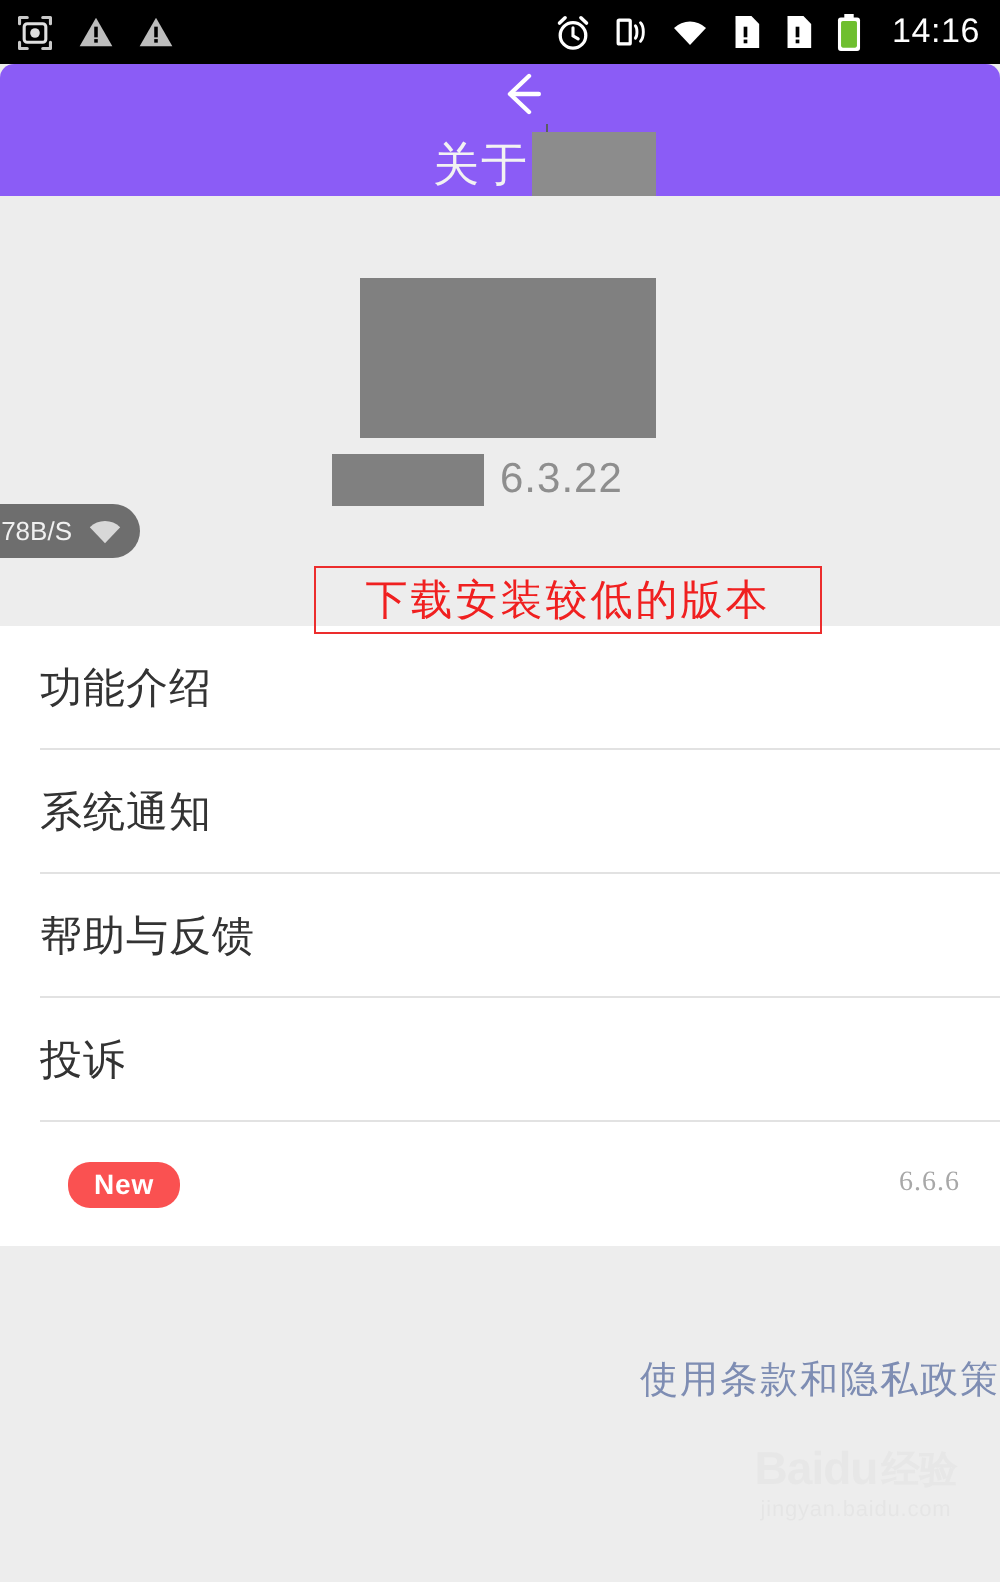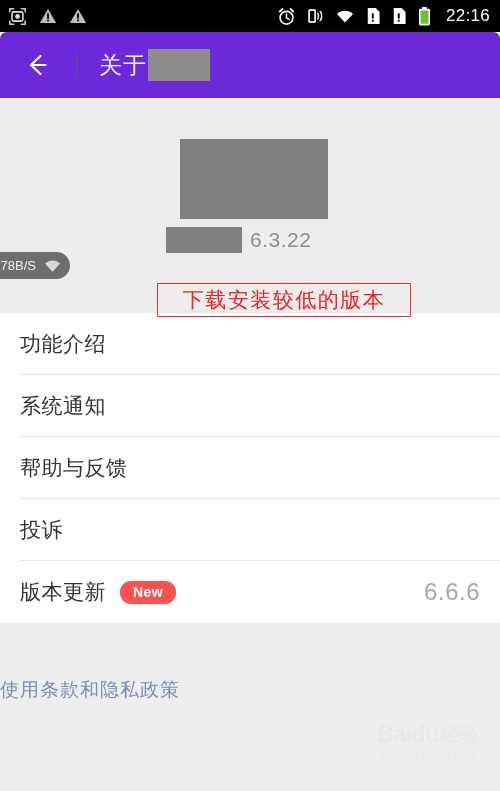--- a/index.html
+++ b/index.html
@@ -17,23 +17,23 @@
     padding:0 10px 0 8px;
   }
   .sb-left { display:flex; align-items:center; gap:12px; }
   .sb-right { display:flex; align-items:center; gap:11px; margin-left:auto; }
   .sb-ico { display:block; }
   .sb-time { color:#fff; font-size:17px; letter-spacing:.3px; margin-left:4px; }
 
   
   .header {
     position:absolute; top:32px; left:0; width:500px; height:66px;
-    background:#6d28d9;
+    background:#8b5cf6;
     border-top-left-radius:7px; border-top-right-radius:7px;
-    display:flex; align-items:center; padding-left:22px;
+    display:flex; align-items:center; padding-left:22px;flex-direction:column;
   }
   .back-arrow { width:30px; height:30px; flex:0 0 auto; cursor:pointer; }
   .hdr-divider { width:1px; height:26px; background:#5b5d63; margin-left:24px; }
   .hdr-title {
     color:#f2f2f2; font-size:23px; margin-left:22px; letter-spacing:1px;
     display:flex; align-items:center;
   }
   .redact-title { display:inline-block; width:62px; height:32px; background:#8c8c8c; margin-left:1px; }
 
   
@@ -78,26 +78,26 @@
   }
   .row:not(:last-child)::after {
     content:""; position:absolute; left:20px; right:0; bottom:0;
     height:1px; background:#e2e2e2;
   }
   .row-label { font-size:21px; color:#333; letter-spacing:.5px; }
   .badge-new {
     margin-left:14px; background:#fa5151; color:#fff;
     font-size:14px; border-radius:11px; padding:3px 13px 4px; letter-spacing:.4px;font-weight:bold;
   }
-  .row-value { margin-left:auto; font-size:24px; color:#a8a8a8; letter-spacing:.5px; }
+  .row-value { margin-left:auto; font-size:14px; color:#a8a8a8; letter-spacing:.5px;font-family:Liberation Serif, serif; }
 
   
   .footer {
     position:absolute; top:623px; left:0; width:500px; height:168px;
-    background:#ededed; text-align:left; padding-top:54px;
+    background:#ededed; text-align:right; padding-top:54px;
   }
   .foot-link { font-size:19px; color:#7e8db3; letter-spacing:1px; cursor:pointer; }
   .copy { margin-top:17px; line-height:1.32; }
   .copy div { font-size:16px; color:#9b9b9b; letter-spacing:.3px; }
 
   
   .wm {
     position:absolute; right:6px; bottom:18px; width:132px; height:52px;
     opacity:.55; pointer-events:none; z-index:7;
   }
@@ -153,21 +153,21 @@
       <svg class="sb-ico" width="15" height="18" viewBox="0 0 17 20">
         <path d="M2 1h9l4.4 4.4V19H2z" fill="#fff"></path>
         <rect x="6.6" y="7" width="2.1" height="6" fill="#000"></rect>
         <rect x="6.6" y="14.3" width="2.1" height="2.1" fill="#000"></rect>
       </svg>
       <svg class="sb-ico" width="13" height="19" viewBox="0 0 14 21">
         <rect x="4.4" y="0" width="5.2" height="2.2" fill="#fff"></rect>
         <rect x="0.9" y="2" width="12.2" height="18.4" rx="1.6" fill="#fff"></rect>
         <rect x="2.6" y="3.8" width="8.8" height="14.8" rx="1" fill="#6fbf2f"></rect>
       </svg>
-      <span class="sb-time">22:16</span>
+      <span class="sb-time">14:16</span>
     </div>
   </div>
 
   <div class="header">
     <svg class="back-arrow" viewBox="0 0 30 30">
       <path d="M18.5 6 9 15l9.5 9" stroke="#fff" stroke-width="2.2" fill="none" stroke-linecap="round" stroke-linejoin="round"></path>
       <path d="M9.4 15h14" stroke="#fff" stroke-width="2.2" stroke-linecap="round"></path>
     </svg>
     <div class="hdr-divider"></div>
     <div class="hdr-title">
@@ -207,21 +207,20 @@
 
     <div class="row">
       <span class="row-label">帮助与反馈</span>
     </div>
 
     <div class="row">
       <span class="row-label">投诉</span>
     </div>
 
     <div class="row">
-      <span class="row-label">版本更新</span>
       <span class="badge-new">New</span>
       <span class="row-value">6.6.6</span>
     </div>
   </div>
 
   <div class="footer">
     <div class="foot-link">使用条款和隐私政策</div>
   </div>
 
   <div class="wm">

